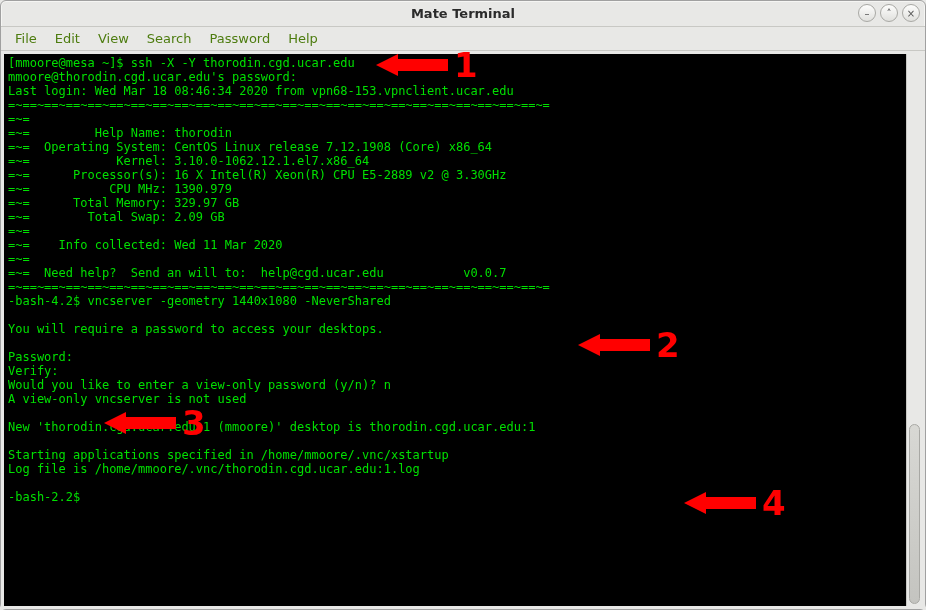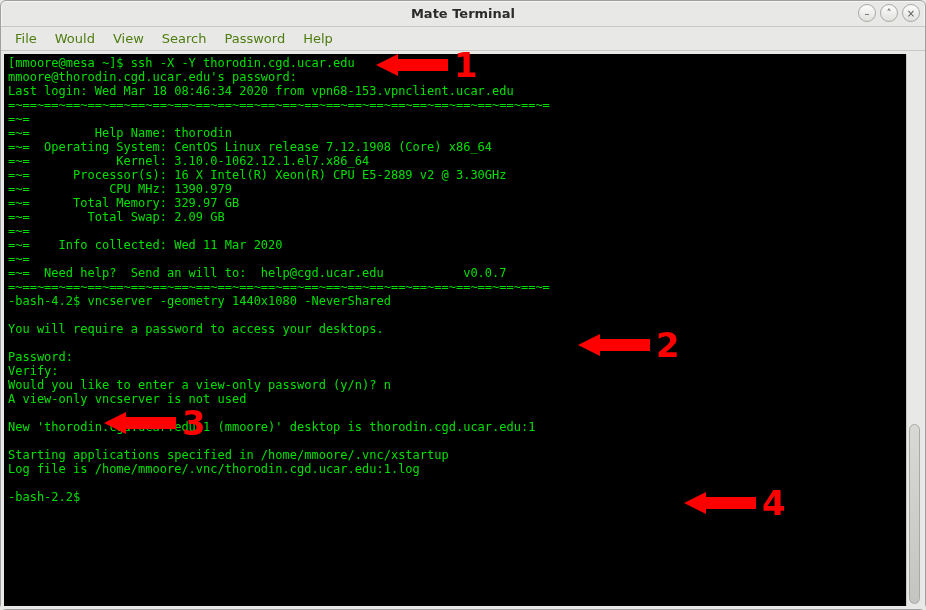--- a/index.html
+++ b/index.html
@@ -161,21 +161,21 @@
           <span>˄</span>
         </div>
       <div class="win-btn">
           <span>×</span>
         </div>
     </div>
   </div>
 
   <div class="menubar">
     <div class="menu-item">File</div>
-    <div class="menu-item">Would</div>
+    <div class="menu-item">Edit</div>
     <div class="menu-item">View</div>
     <div class="menu-item">Search</div>
     <div class="menu-item">Password</div>
     <div class="menu-item">Help</div>
   </div>
 
   <div class="term-frame">
     <div class="term-container">
 
       <div class="term"><span>[mmoore@mesa ~]$ ssh -X -Y thorodin.cgd.ucar.edu</span>

